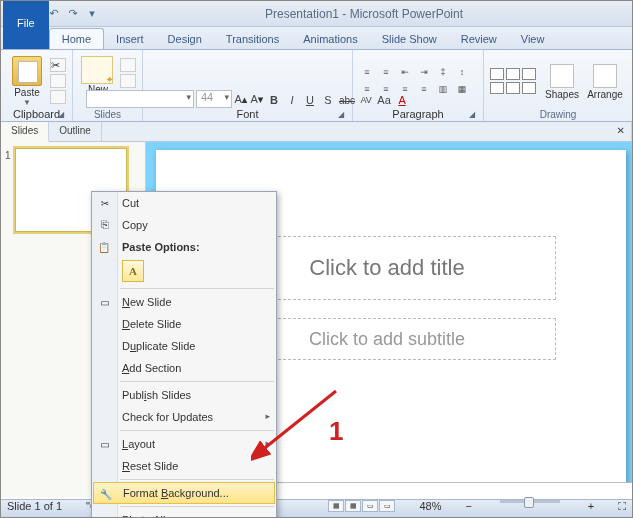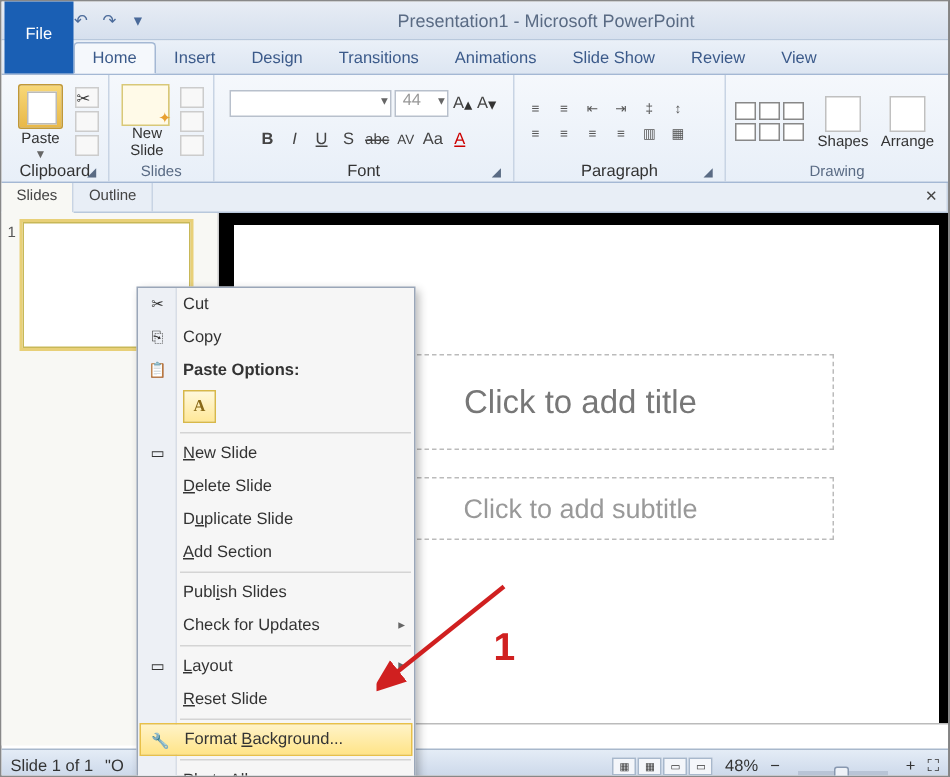--- a/index.html
+++ b/index.html
@@ -41,37 +41,37 @@
 .shp{width:14px;height:12px;border:1px solid #888;background:#fff}
 .panel-tabs{height:20px;background:#e8eef6;display:flex;border-bottom:1px solid #b8c8dc}
 .ptab{padding:3px 10px;border-right:1px solid #c8d4e4;font-size:10px;color:#444}
 .ptab.active{background:#f8f8f4;border-bottom:1px solid #f8f8f4;margin-bottom:-1px}
 .ptab.x{margin-left:auto;padding:3px 6px}
 .workspace{display:flex;height:355px;background:#fff}
 .thumb-panel{width:145px;background:#f8f8f4;border-right:1px solid #ccc;padding:6px 4px}
 .thumb{display:flex;gap:4px}
 .thumb-num{font-size:10px;color:#555;padding-top:2px}
 .thumb-slide{width:112px;height:84px;background:#fff;border:1px solid #c8b858;outline:2px solid #e8d078}
-.editor{flex:1;background:#000000;position:relative;overflow:hidden}
+.editor{flex:1;background:#7dd3fc;position:relative;overflow:hidden}
 .slide-canvas{position:absolute;left:10px;top:8px;width:470px;height:340px;background:#fff;box-shadow:2px 2px 6px rgba(0,0,0,.3)}
 .ph{position:absolute;border:1px dashed #bbb;display:flex;align-items:center;justify-content:center}
 .ph-title{left:62px;top:86px;width:338px;height:64px;font-size:22px;color:#777}
 .ph-sub{left:62px;top:168px;width:338px;height:42px;font-size:18px;color:#999}
 .ctx-menu{position:absolute;left:90px;top:190px;width:186px;background:#f6f6f6;border:1px solid #9aa6b8;box-shadow:2px 2px 6px rgba(0,0,0,.3);z-index:50}
 .ctx-menu .mrow{display:flex;align-items:center;height:22px;padding-left:30px;position:relative;font-size:11px;color:#333}
 .ctx-menu .mrow.header{font-weight:bold}
 .ctx-menu .mrow.dis{color:#aaa}
 .ctx-menu .mrow.hl{background:linear-gradient(#fff3c8,#ffe488);border:1px solid #e8c048;margin:0 1px;padding-left:29px}
 .ctx-menu .mico{position:absolute;left:5px;top:3px;width:16px;height:16px;display:flex;align-items:center;justify-content:center;font-size:10px}
 .ctx-menu .sep{height:1px;background:#d4d4d4;margin:2px 2px 2px 28px}
 .ctx-menu .icol{position:absolute;left:0;top:0;bottom:0;width:26px;background:#edf0f5;border-right:1px solid #d8dde6}
 .ctx-menu .arrow{position:absolute;right:6px;top:5px;font-size:9px;color:#666}
 .paste-opt{display:inline-block;width:22px;height:22px;background:linear-gradient(#fff8dc,#ffe898);border:1px solid #d8b848;margin:2px 0 2px 30px;text-align:center;line-height:20px;font-weight:bold;color:#8a6a18;font-family:Georgia,serif}
 .notes-bar{position:absolute;left:145px;right:0;bottom:17px;height:18px;background:#fff;border-top:1px solid #bbb;padding:2px 6px;font-size:10px;color:#888}
-.statusbar{position:absolute;left:0;right:0;bottom:0;height:18px;background:linear-gradient(#e4ecf6,#cdd9ea);border-top:1px solid #a8b8cc;display:flex;align-items:flex-end;padding:0 6px;font-size:10px;color:#3a4a68;gap:8px}
+.statusbar{position:absolute;left:0;right:0;bottom:0;height:18px;background:linear-gradient(#e4ecf6,#cdd9ea);border-top:1px solid #a8b8cc;display:flex;align-items:flex-start;padding:0 6px;font-size:10px;color:#3a4a68;gap:24px}
 .statusbar .spacer{flex:1}
 .view-btns{display:flex;gap:1px}
 .vbtn{width:16px;height:12px;border:1px solid #a8b8cc;background:#f4f6fa;font-size:7px;display:flex;align-items:center;justify-content:center}
 .zoom-slider{width:60px;height:3px;background:#b8c4d6;position:relative;margin:0 4px}
 .zoom-slider::before{content:"";position:absolute;left:24px;top:-3px;width:8px;height:9px;background:#eef2f8;border:1px solid #8898b0;border-radius:2px}
 .annot-arrow{position:absolute;z-index:60;pointer-events:none}
 .annot-1{position:absolute;left:328px;top:415px;color:#d02020;font:bold 26px Arial;z-index:60}
 .u{text-decoration:underline}
 </style>
 </head>
@@ -127,21 +127,21 @@
       <div class="mini-col">
         <div class="mini-ico"></div>
         <div class="mini-ico"></div>
         <div class="mini-ico"></div>
       </div>
     </div>
     <div class="group-label">Slides</div>
   </div>
 
   <div class="group" style="width:210px">
-    <div class="group-body" style="flex-direction:column;align-items:center;justify-content:center">
+    <div class="group-body" style="flex-direction:row;align-items:flex-end;justify-content:center">
       <div class="font-row">
         <div class="font-sel" style="width:108px"></div>
         <div class="font-sel" style="width:36px">44</div>
         <div class="fbtn">A<sup>▴</sup></div>
         <div class="fbtn">A<sup>▾</sup></div>
       </div>
       <div class="btn-row">
         <div class="fbtn" style="font-weight:bold">B</div>
         <div class="fbtn" style="font-style:italic">I</div>
         <div class="fbtn" style="text-decoration:underline">U</div>

